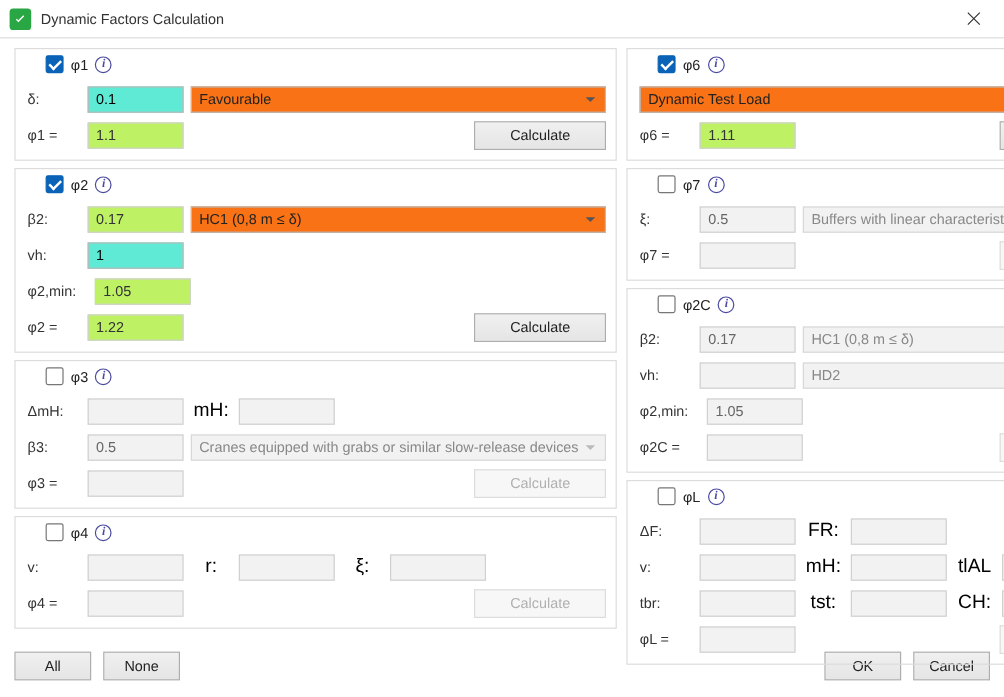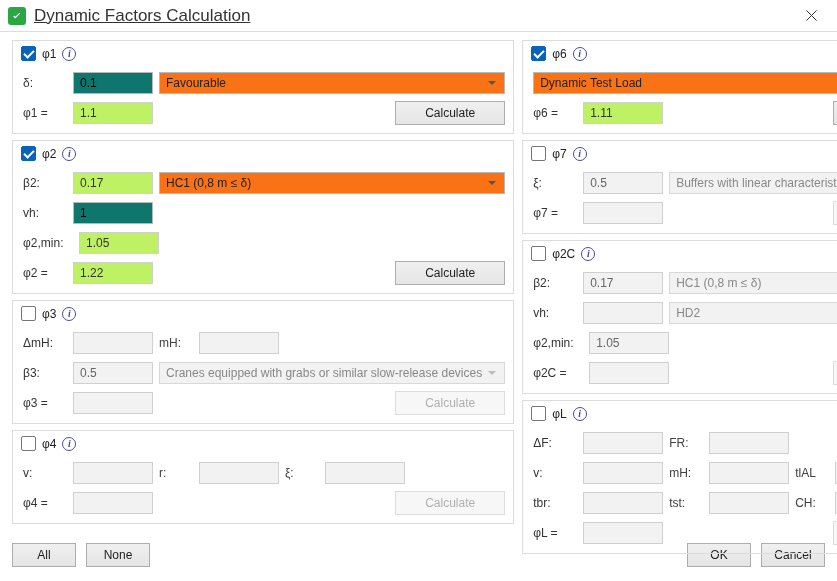--- a/index.html
+++ b/index.html
@@ -24,21 +24,21 @@
     background: #fff;
   }
   .app-icon {
     width: 18px; height: 18px;
     background: #2aa745;
     display: flex; align-items: center; justify-content: center;
     margin-right: 8px;
     border-radius: 3px;
   }
   .app-icon svg { width: 14px; height: 14px; }
-  .title-text { font-size: 17px; color: #333; flex: 1; text-decoration: underline; }
+  .title-text { font-size: 12px; color: #333; flex: 1; }
   .close-btn {
     width: 40px; height: 28px;
     display: flex; align-items: center; justify-content: center;
     font-size: 14px; color: #333;
     cursor: pointer;
   }
 
   
   .content {
     display: flex;
@@ -51,21 +51,21 @@
   
   .group {
     border: 1px solid #dcdcdc;
     border-radius: 0px;
     padding: 30px 8px 8px 10px;
     position: relative;
     display:flex; flex-direction:column; gap:6px;
   }
   .group-header {
     position: absolute;
-    top: 5px; left: 8px;
+    top: 5px; left: 25px;
     display: flex; align-items: center; gap: 6px;
   }
   .chk {
     width: 15px; height: 15px;
     border: 1px solid #767676;
     border-radius: 2px;
     display: flex; align-items: center; justify-content: center;
     background: #fff;
     cursor: pointer;
     position: relative;
@@ -96,21 +96,21 @@
   }
 
   
   .row { display: flex; align-items: center; gap: 6px; min-height:24px;}
   .lbl { width: 44px; color:#333; font-size:12px; }
   .lbl.wide { width: 50px; }
 
   input[type="text"].field {
     height: 22px;
     border: 1px solid #b9b9b9;
-    background: #0f766e;
+    background: #5eead4;
     padding: 2px 6px;
     font-size: 12px;
     font-family: inherit;
     width: 80px;
   }
   input[type="text"].field:disabled,
   .field.disabled {
     background: #f2f2f2; color:#666; border-color:#d0d0d0;
   }
   input[type="text"].field.readonly   { background:#bef264; border-color:#d0d0d0; color:#333;}
@@ -156,21 +156,21 @@
     min-width: 90px;
   }
   .btn.disabled {
     color:#b0b0b0; border-color:#dcdcdc; background:#f7f7f7; cursor:default;
   }
   .btn.wide { min-width: 110px; }
 
   .spacer-flex { flex:1; }
 
   
-  .mini-lbl { width: 34px; text-align:left; color:#404040; font-size:12px; }
+  .mini-lbl { width: 34px; text-align:center; color:#000000; font-size:16px; }
 
   
   .footer {
     height: 38px;
     display: flex;
     align-items: flex-start;
     padding: 0 12px;
     gap: 10px;
   }
   .footer .right { margin-left:auto; display:flex; gap:10px; }

